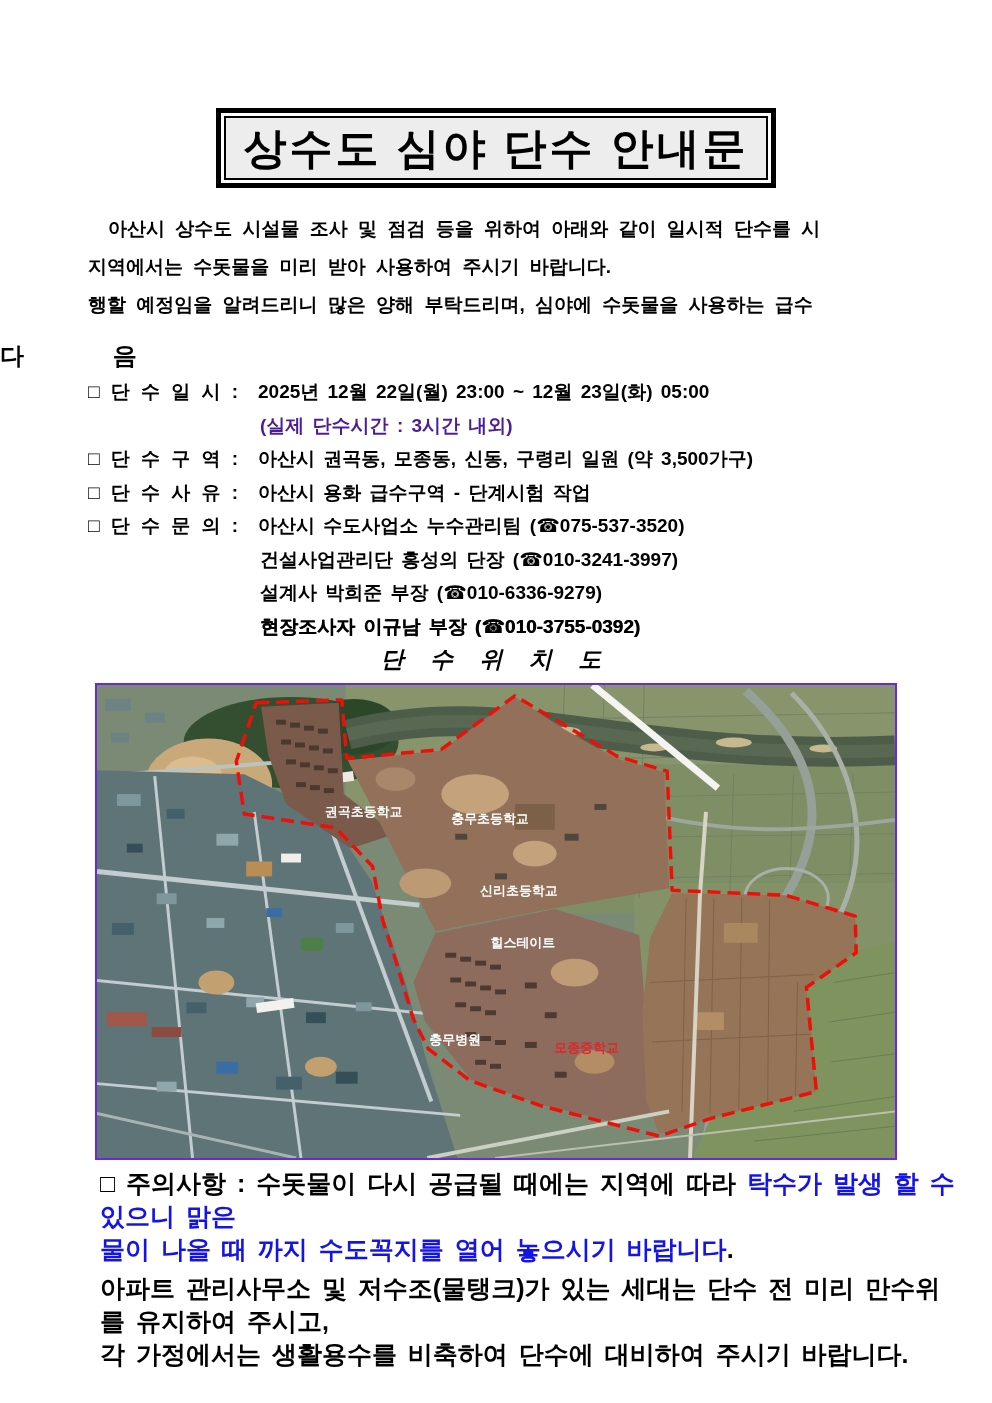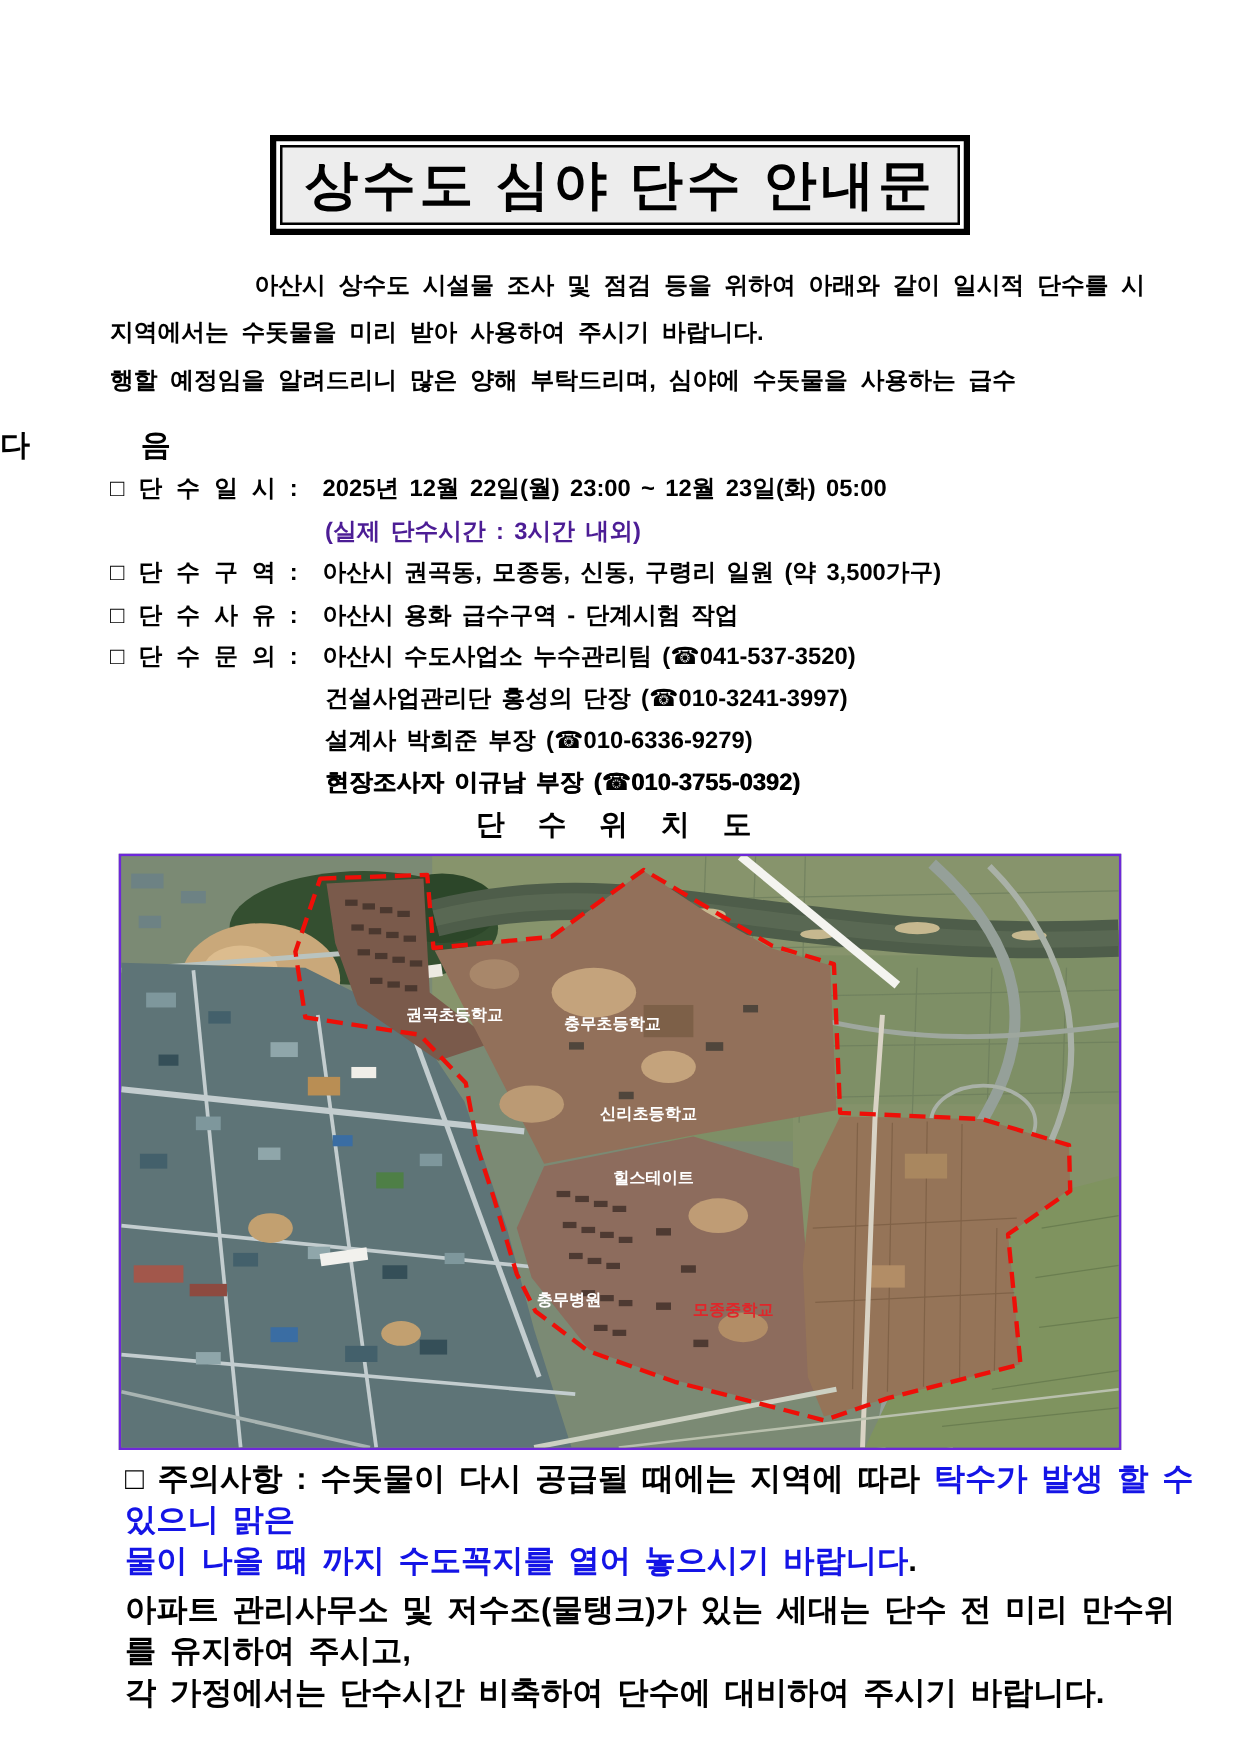--- a/index.html
+++ b/index.html
@@ -10,38 +10,38 @@
 
   
   .title-wrap{position:absolute;top:108px;left:0;width:100%;text-align:center;}
   .title-outer{display:inline-block;border:5px solid #000;padding:3px;background:#fff;}
   .title-inner{border:2px solid #000;background:#ededed;padding:1px 18px;
                font-size:43px;letter-spacing:3px;line-height:1.35;text-align:right;}
 
   
   .intro{position:absolute;top:210px;left:88px;width:828px;
          font-size:19px;line-height:38px;word-spacing:5px;}
-  .intro .l1{text-indent:20px;text-align:right;}
+  .intro .l1{text-indent:20px;}
 
   
   .daum{position:absolute;top:340px;left:0;width:100%;text-align:left;
         font-size:24px;white-space:pre;letter-spacing:2px;}
 
   
   .items{position:absolute;top:375px;left:88px;width:840px;
          font-size:19px;line-height:33.5px;word-spacing:3px;}
   .item-label{display:inline-block;width:170px;letter-spacing:1.5px;}
   .indent{padding-left:172px;}
   .red{color:#4c1d95;}
   .blue{color:#1414e6;}
   .xbold{text-shadow:0.5px 0 0 #000;}
 
   
   .map-heading{position:absolute;top:644px;left:0;width:100%;text-align:center;
-               font-size:23px;letter-spacing:10px;}
+               font-size:23px;letter-spacing:10px;font-style:italic;}
   .map-frame{position:absolute;top:683px;left:95px;width:802px;height:477px;
              border:2px solid #6d28d9;box-sizing:border-box;background:#7b8a74;}
   .map-frame svg{display:block;width:100%;height:100%;}
   .maplabel{font-family:"Liberation Sans","DejaVu Sans",sans-serif;
             font-size:13px;font-weight:700;fill:#ffffff;}
   .maplabel.redlabel{fill:#e0262a;}
 
   
   .notice{position:absolute;top:1167px;left:100px;width:860px;
           font-size:25px;line-height:33px;word-spacing:4px;}
@@ -71,21 +71,21 @@
       <span class="item-label">□ 단 수 일 시 :</span><span>2025년 12월 22일(월) 23:00 ~ 12월 23일(화) 05:00</span>
     </div>
     <div class="indent red">(실제 단수시간 : 3시간 내외)</div>
     <div>
       <span class="item-label">□ 단 수 구 역 :</span><span>아산시 권곡동, 모종동, 신동, 구령리 일원 (약 3,500가구)</span>
     </div>
     <div>
       <span class="item-label">□ 단 수 사 유 :</span><span>아산시 용화 급수구역 - 단계시험 작업</span>
     </div>
     <div>
-      <span class="item-label">□ 단 수 문 의 :</span><span>아산시 수도사업소 누수관리팀 (☎041-537-3520)</span>
+      <span class="item-label">□ 단 수 문 의 :</span><span>아산시 수도사업소 누수관리팀 (☎075-537-3520)</span>
     </div>
     <div class="indent">건설사업관리단 홍성의 단장 (☎010-3241-3997)</div>
     <div class="indent">설계사 박희준 부장 (☎010-6336-9279)</div>
     <div class="indent xbold">현장조사자 이규남 부장 (☎010-3755-0392)</div>
   </div>
 
   <div class="map-heading">단 수 위 치 도</div>
 
   <div class="map-frame">
     <svg viewBox="0 0 802 477" preserveAspectRatio="none">
@@ -267,16 +267,16 @@
       <text class="maplabel" x="428" y="264" text-anchor="middle">힐스테이트</text>
       <text class="maplabel" x="360" y="362" text-anchor="middle">충무병원</text>
       <text class="maplabel redlabel" x="492" y="370" text-anchor="middle">모종중학교</text>
     </svg>
   </div>
 
   <div class="notice">
     <div><span>□ 주의사항 : 수돗물이 다시 공급될 때에는 지역에 따라 </span><span class="blue">탁수가 발생 할 수 있으니 맑은</span></div>
     <div><span class="blue">물이 나올 때 까지 수도꼭지를 열어 놓으시기 바랍니다</span><span>.</span></div>
     <div class="gap">아파트 관리사무소 및 저수조(물탱크)가 있는 세대는 단수 전 미리 만수위를 유지하여 주시고,</div>
-    <div>각 가정에서는 단수시간 비축하여 단수에 대비하여 주시기 바랍니다.</div>
+    <div>각 가정에서는 생활용수를 비축하여 단수에 대비하여 주시기 바랍니다.</div>
   </div>
 
 </div>
 
 </body></html>

